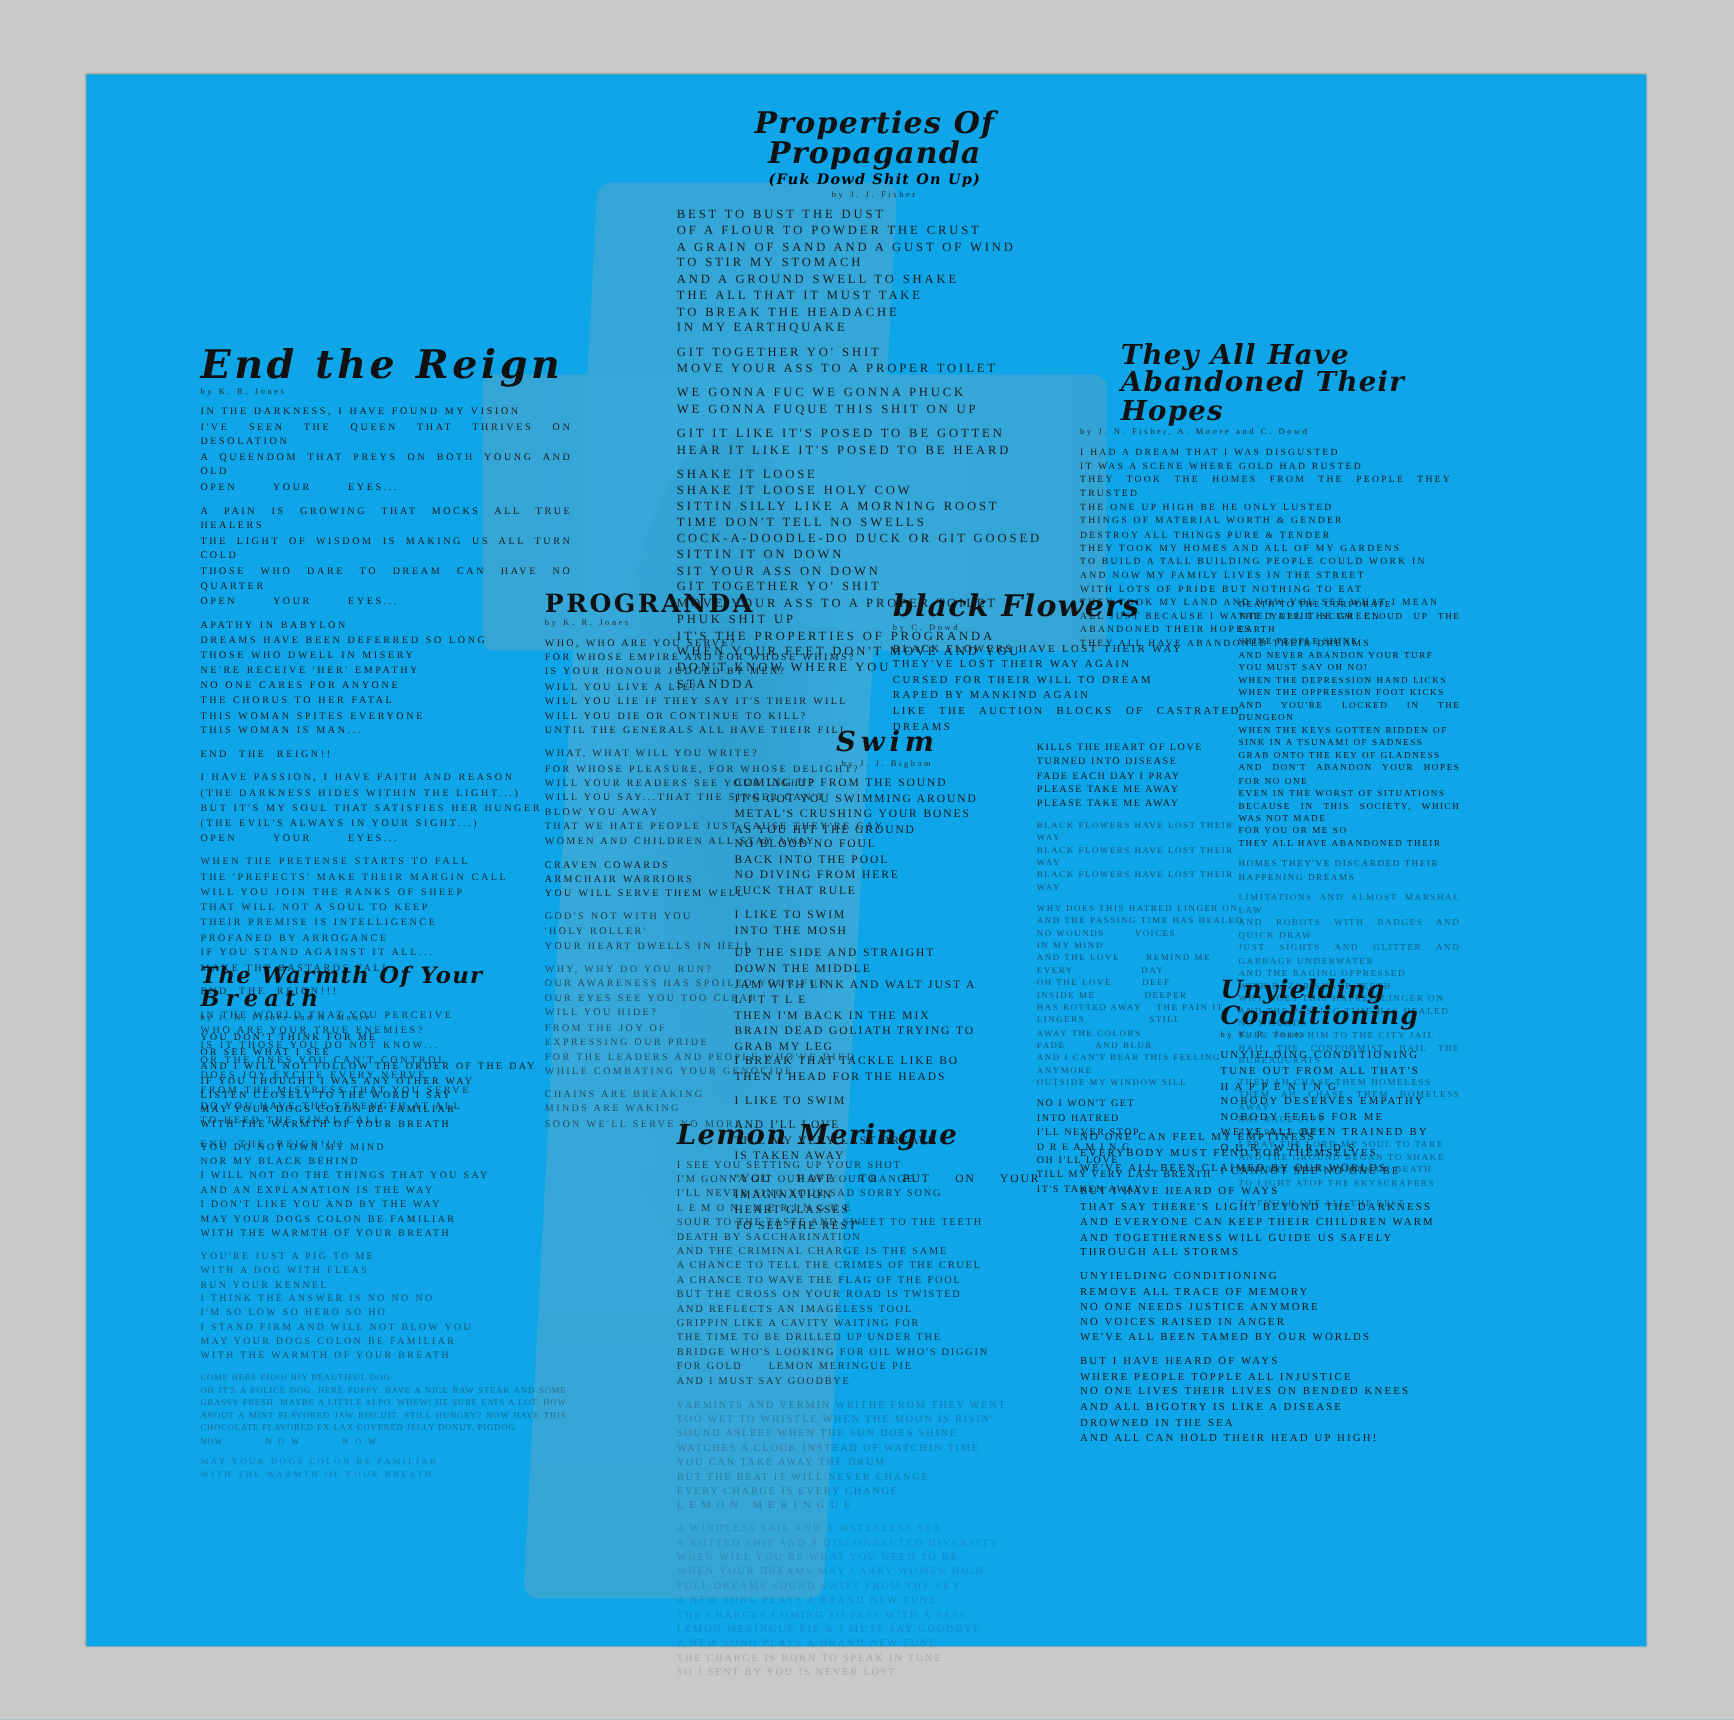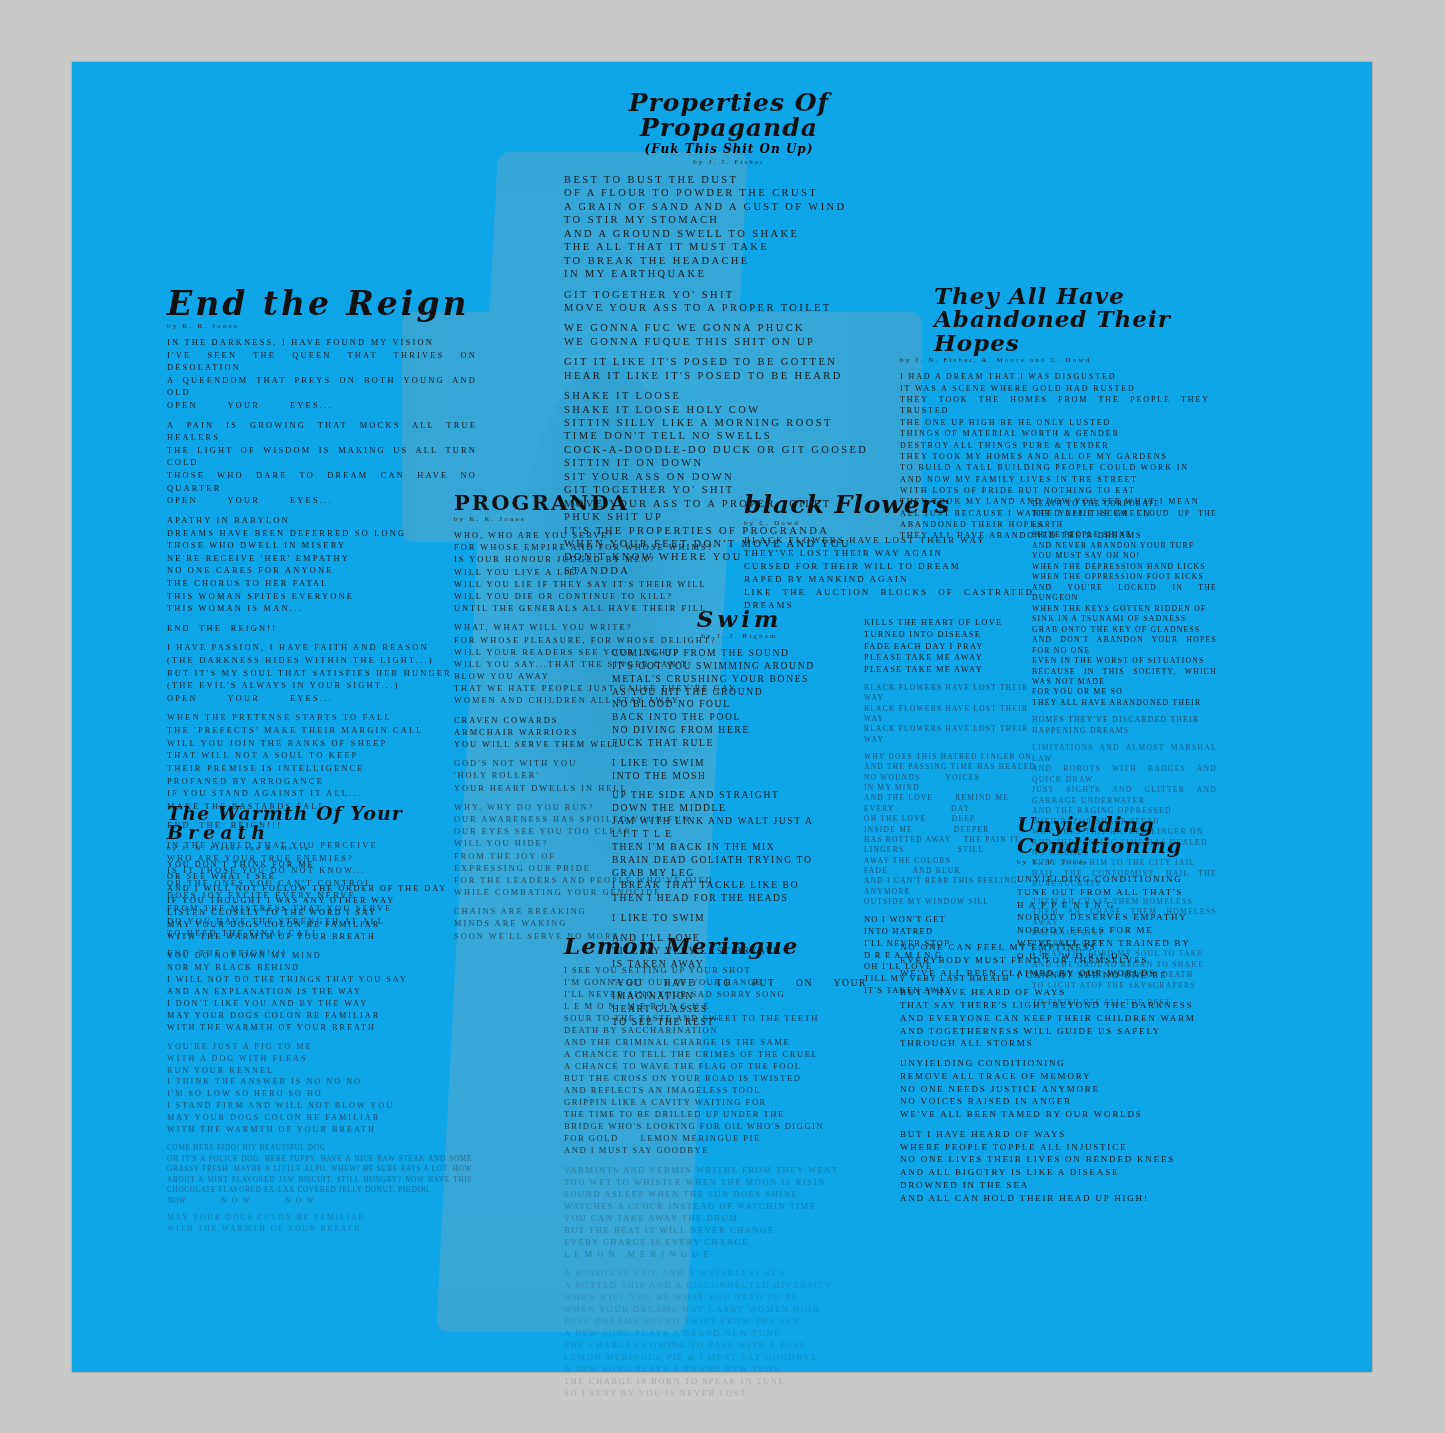--- a/index.html
+++ b/index.html
@@ -167,21 +167,21 @@
 
 <div class="sheet">
   <div class="ghost">
     <div class="shape-v"></div>
     <div class="shape-h"></div>
     <div class="shape-blob"></div>
   </div>
 
   <div class="blk" id="prop">
     <div class="gothic title">Properties Of Propaganda</div>
-    <div class="sub2">(Fuk This Shit On Up)</div>
+    <div class="sub2">(Fuk Dowd Shit On Up)</div>
     <div class="byline">by  J. J. Fisher</div>
     <div class="verse">BEST TO BUST THE DUST
 OF A FLOUR TO POWDER THE CRUST
 A GRAIN OF SAND AND A GUST OF WIND
 TO STIR MY STOMACH
 AND A GROUND SWELL TO SHAKE
 THE ALL THAT IT MUST TAKE
 TO BREAK THE HEADACHE
 IN MY EARTHQUAKE</div>
     <div class="verse">GIT TOGETHER YO' SHIT

